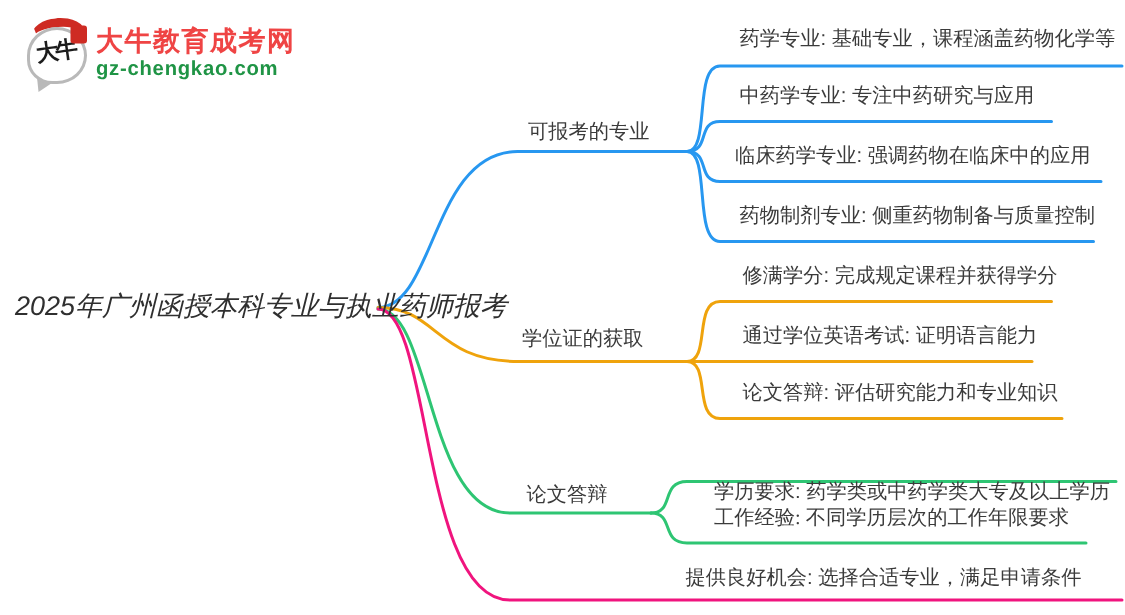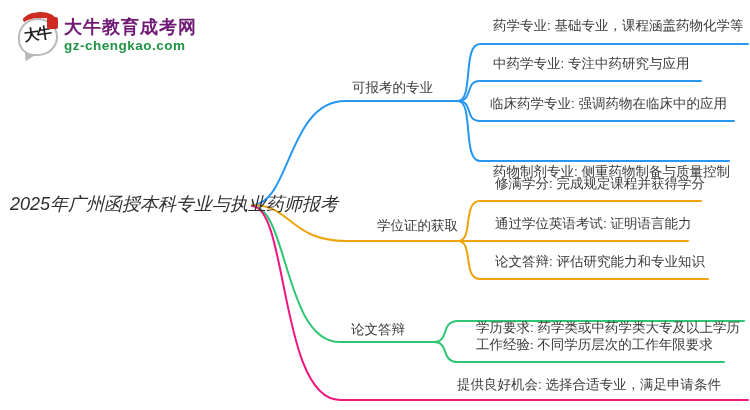--- a/index.html
+++ b/index.html
@@ -71,35 +71,35 @@
   </svg>
 
   <div class="logo">
     <div class="logo-mark">
       <div class="logo-arc"></div>
       <div class="logo-tail"></div>
       <div class="logo-bubble"></div>
       <span class="logo-chars">大牛</span>
       <div class="logo-seal"></div>
     </div>
-    <div class="logo-name" style="color:#701a75;text-align:center;">大牛教育成考网</div>
+    <div class="logo-name" style="color:#ef4444;text-align:center;">大牛教育成考网</div>
     <div class="logo-url" style="color:#1F9445;">gz-chengkao.com</div>
   </div>
 
   <div class="txt root-label" style="left:10px; top:196px;">2025年广州函授本科专业与执业药师报考</div>
 
   <div class="txt" style="left:352px; top:79px;">可报考的专业</div>
-  <div class="txt" style="left:348px; top:217px;margin-left:29px;">学位证的获取</div>
+  <div class="txt" style="left:348px; top:217px;">学位证的获取</div>
   <div class="txt" style="left:351px; top:321px;">论文答辩</div>
   <div class="txt" style="left:352px; top:379px;margin-top:36px;">总结</div>
 
   <div class="txt" style="left:493px; top:17px;">药学专业: 基础专业，课程涵盖药物化学等</div>
   <div class="txt" style="left:493px; top:55px;">中药学专业: 专注中药研究与应用</div>
   <div class="txt" style="left:490px; top:95px;">临床药学专业: 强调药物在临床中的应用</div>
-  <div class="txt" style="left:493px; top:135px;margin-top:28px;">药物制剂专业: 侧重药物制备与质量控制</div>
+  <div class="txt" style="left:493px; top:135px;">药物制剂专业: 侧重药物制备与质量控制</div>
 
   <div class="txt" style="left:495px; top:175px;">修满学分: 完成规定课程并获得学分</div>
   <div class="txt" style="left:495px; top:253px;">论文答辩: 评估研究能力和专业知识</div>
   <div class="txt" style="left:495px; top:215px;">通过学位英语考试: 证明语言能力</div>
 
   <div class="txt" style="left:476px; top:295px;margin-top:24px;">学历要求: 药学类或中药学类大专及以上学历</div>
   <div class="txt" style="left:476px; top:336px;font-family:Liberation Serif, serif;">工作经验: 不同学历层次的工作年限要求</div>
 
   <div class="txt" style="left:457px; top:376px;">提供良好机会: 选择合适专业，满足申请条件</div>
 

